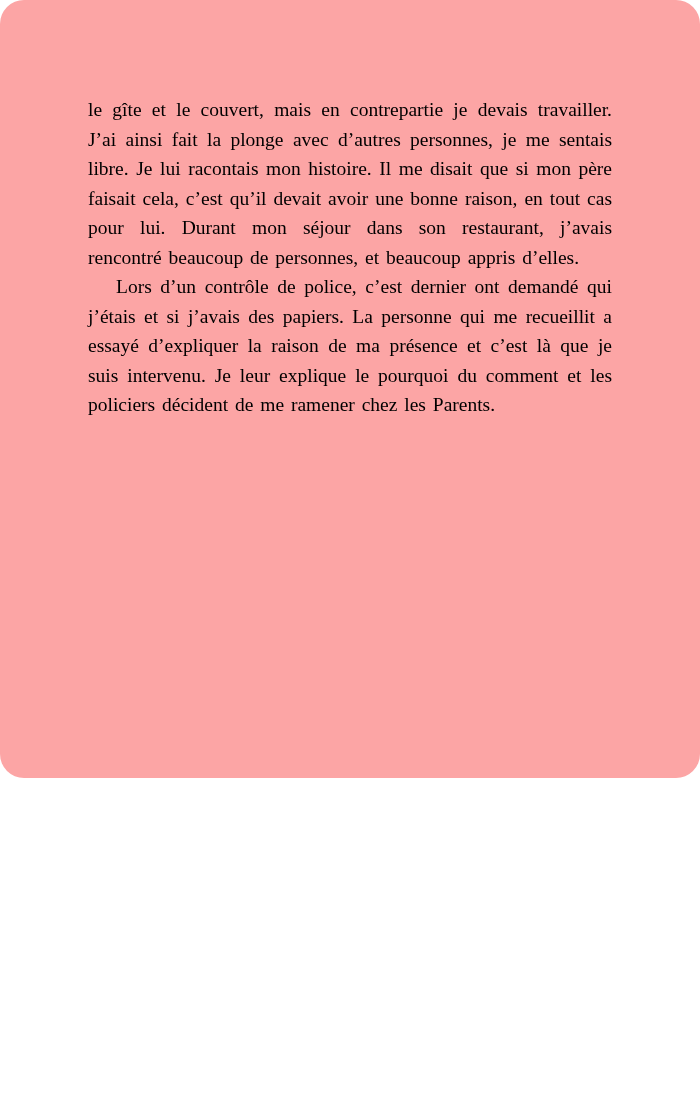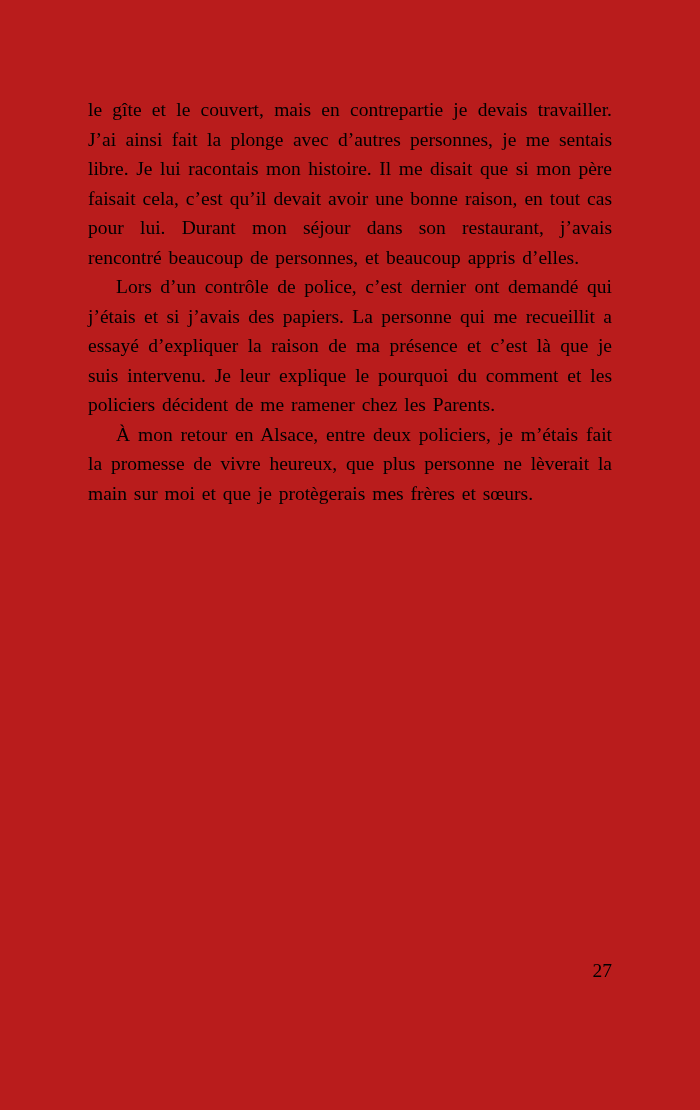--- a/index.html
+++ b/index.html
@@ -3,25 +3,26 @@
 <meta charset="utf-8">
 <style>
   html, body {
     margin: 0;
     padding: 0;
     background: #ffffff;
   }
   .book-page {
     position: relative;
     width: 700px;
-    height: 1110px;
-    background: #b91c1c;
+    height: 778px;
+    background: #fca5a5;
     overflow: hidden;
     font-family: "Liberation Serif", serif;
     color: #000000;
+    border-radius: 24px;
   }
   .text-block {
     position: absolute;
     top: 95px;
     left: 88px;
     width: 524px;
   }
   .text-block p {
     margin: 0;
     font-size: 19.5px;
@@ -40,16 +41,15 @@
     line-height: 29.5px;
   }
 </style>
 </head>
 <body>
 
 <div class="book-page">
   <div class="text-block">
     <p>le gîte et le couvert, mais en contrepartie je devais travailler. J’ai ainsi fait la plonge avec d’autres personnes, je me sentais libre. Je lui racontais mon histoire. Il me disait que si mon père faisait cela, c’est qu’il devait avoir une bonne raison, en tout cas pour lui. Durant mon séjour dans son restaurant, j’avais rencontré beaucoup de personnes, et beaucoup appris d’elles.</p>
     <p class="indent">Lors d’un contrôle de police, c’est dernier ont demandé qui j’étais et si j’avais des papiers. La personne qui me recueillit a essayé d’expliquer la raison de ma présence et c’est là que je suis intervenu. Je leur explique le pourquoi du comment et les policiers décident de me ramener chez les Parents.</p>
-    <p class="indent">À mon retour en Alsace, entre deux policiers, je m’étais fait la promesse de vivre heureux, que plus personne ne lèverait la main sur moi et que je protègerais mes frères et sœurs.</p>
   </div>
   <div class="page-number">27</div>
 </div>
 
 </body></html>

